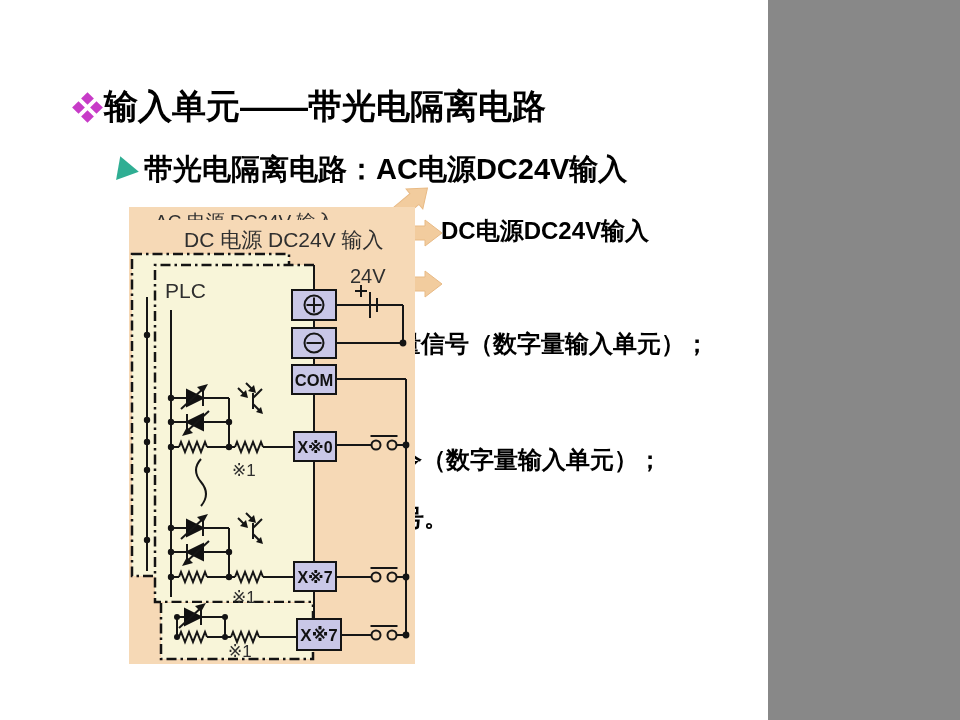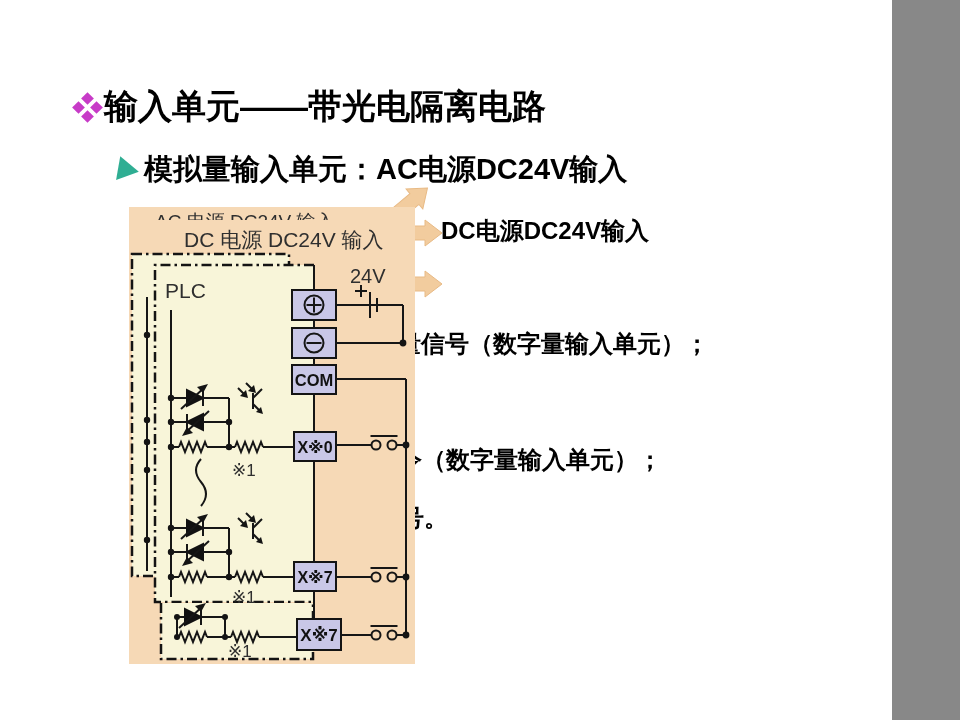--- a/index.html
+++ b/index.html
@@ -1,17 +1,17 @@
 <!DOCTYPE html>
 <html><head>
 <meta charset="utf-8">
 <style>
   html,body{margin:0;padding:0;background:#888;}
   .slide{
-    position:relative;width:892px;height:720px;background:#ffffff;overflow:hidden;
+    position:relative;width:768px;height:720px;background:#ffffff;overflow:hidden;
     font-family:"Liberation Sans","DejaVu Sans",sans-serif;
   }
   
   .title-row{position:absolute;left:74px;top:84px;display:flex;align-items:center;}
   .dcluster{position:relative;width:27px;height:27px;margin-right:3px;flex:0 0 auto;}
   .dcluster i{position:absolute;width:9px;height:9px;background:#c73bc7;transform:rotate(45deg);}
   .dcluster i.d1{left:9px;top:0;}
   .dcluster i.d2{left:0;top:9px;}
   .dcluster i.d3{left:18px;top:9px;}
   .dcluster i.d4{left:9px;top:18px;}
@@ -46,21 +46,21 @@
         <i class="d1"></i>
         <i class="d2"></i>
         <i class="d3"></i>
         <i class="d4"></i>
       </span>
     <span class="title-text">输入单元——带光电隔离电路</span>
   </div>
 
   <div class="subtitle-row">
     <span class="tri-bullet"></span>
-    <span class="subtitle-text">模拟量输入单元：AC电源DC24V输入</span>
+    <span class="subtitle-text">带光电隔离电路：AC电源DC24V输入</span>
   </div>
 
   <div class="rline" style="left:441px;top:215px;">DC电源DC24V输入</div>
   <div class="rline" style="left:397px;top:328px;">量信号（数字量输入单元）；</div>
   <div class="rline" style="left:398px;top:444px;">令（数字量输入单元）；</div>
   <div class="rline" style="left:400px;top:502px;">号。</div>
 
   <svg class="arrows-svg" width="70" height="135" viewBox="0 0 70 135">
     <polygon transform="translate(8,42) rotate(-40)" points="0,-7 28,-7 28,-13 45,0 28,13 28,7 0,7" fill="#f2cc9e" stroke="#e8ba85" stroke-width="1"></polygon>
     <polygon transform="translate(12,58)" points="0,-7 28,-7 28,-13 45,0 28,13 28,7 0,7" fill="#f2cc9e" stroke="#e8ba85" stroke-width="1"></polygon>

